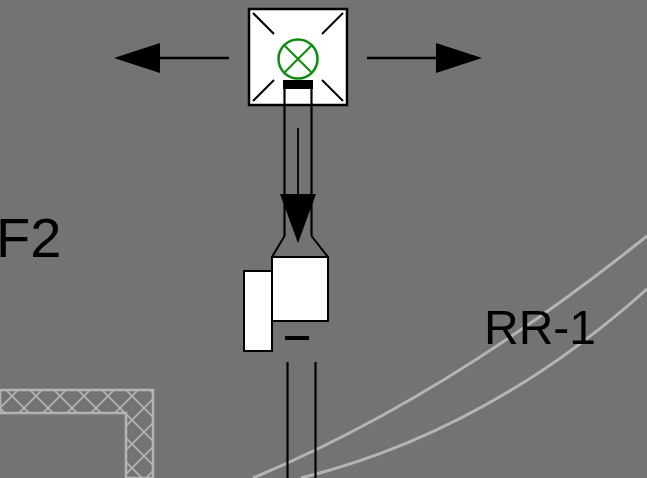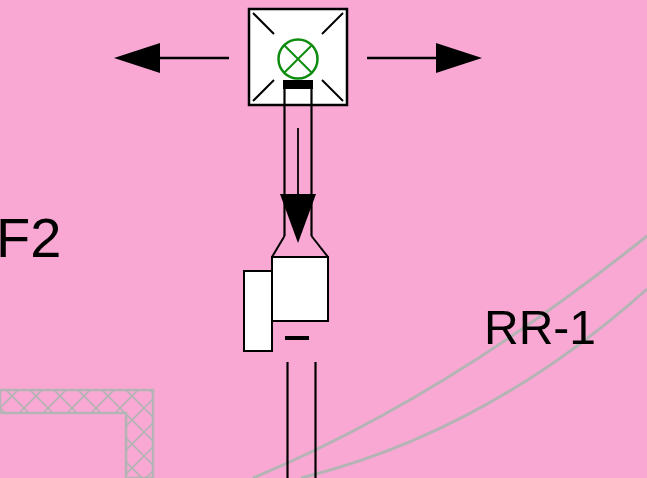--- a/index.html
+++ b/index.html
@@ -4,21 +4,21 @@
 <style>
   html, body {
     margin: 0;
     padding: 0;
     background: #ffffff;
   }
   .canvas {
     position: relative;
     width: 647px;
     height: 478px;
-    background: #f9a8d4;
+    background: #737373;
     overflow: hidden;
   }
   svg { display: block; }
   .blk  { stroke: #000000; fill: none; }
   .fillblk { fill: #000000; stroke: none; }
   .whitefill { fill: #ffffff; }
   text.tag {
     font-family: "Liberation Sans", sans-serif;
     fill: #000000;
     stroke: none;

